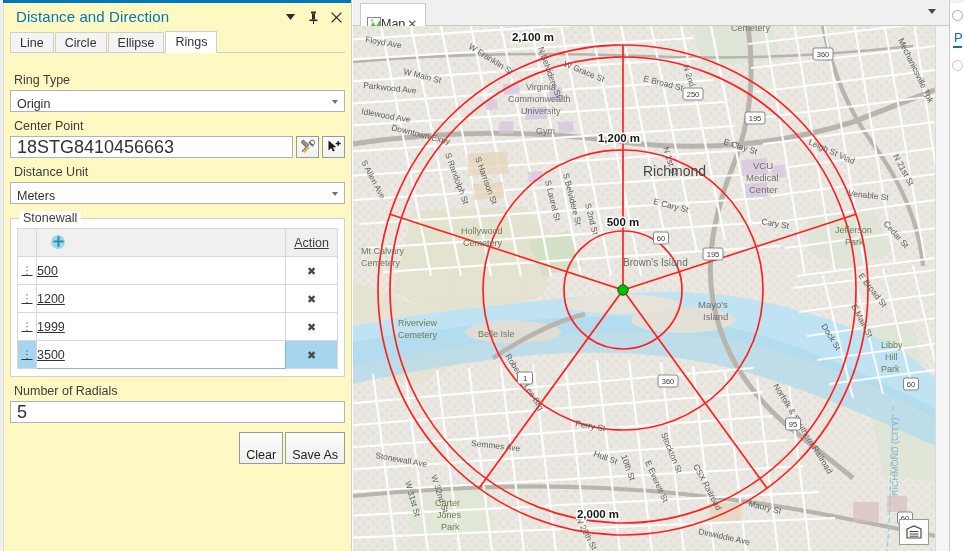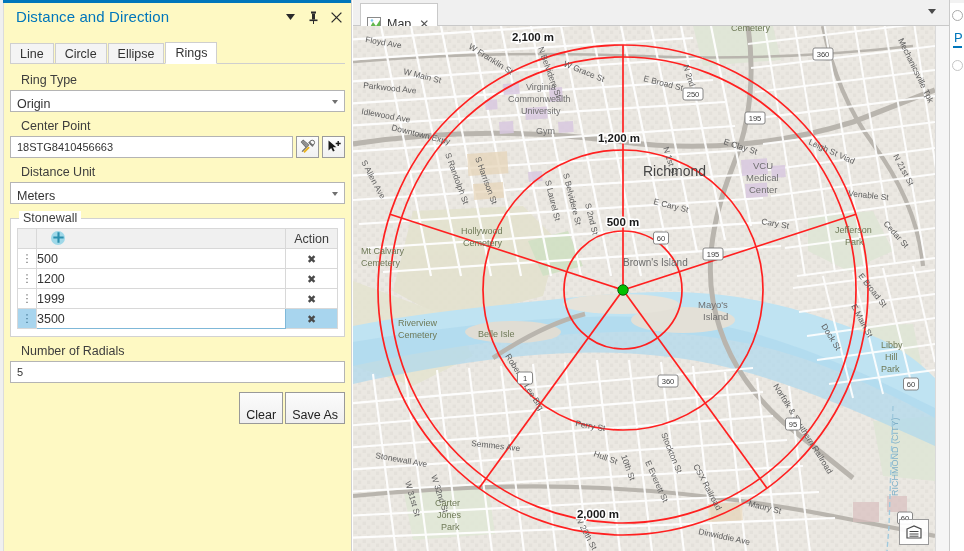--- a/index.html
+++ b/index.html
@@ -35,21 +35,21 @@
     position: absolute; left: 12px; top: 5px;
     font-size: 15px; color: #0076bb; font-weight: normal;
     letter-spacing: .1px;
   }
   .hdr-icons { position: absolute; right: 8px; top: 7px; display: flex; gap: 9px; align-items: center; }
   .hdr-icon { width: 14px; height: 14px; display:flex; align-items:center; justify-content:center; color:#404040; cursor:pointer; }
   .hdr-icon svg { display:block; }
 
   
   .tabstrip {
-    position: absolute; left: 10px; top: 42px; right: 6px; height: 22px;
+    position: absolute; left: 10px; top: 31px; right: 6px; height: 22px;
     display: flex; align-items: flex-end;
   }
   .tabstrip::after {
     content:""; position:absolute; left:0; right:0; bottom:0; height:1px; background:#cfcfcf;
   }
   .tab {
     position: relative; z-index: 2;
     height: 21px; line-height: 20px;
     padding: 0 9px;
     border: 1px solid #cfcfcf;
@@ -63,21 +63,21 @@
     border-bottom-color: #ffffff;
     height: 22px; line-height: 21px;
   }
 
   .panel-body {
     position: absolute; left: 10px; top: 65px; right: 6px; bottom: 0;
   }
 
   .field-label {
     font-size: 12.5px; color: #3d3d3d;
-    margin: 7px 0 3px 11px;
+    margin: 7px 0 3px 4px;
   }
   .field-label.first { margin-top: 8px; }
 
   .combo {
     position: relative;
     height: 22px;
     border: 1px solid #b4b4b4;
     background: #fff;
     display: flex; align-items: flex-end;
     padding: 0 18px 0 6px;
@@ -90,21 +90,21 @@
     border-left: 3.5px solid transparent;
     border-right: 3.5px solid transparent;
     border-top: 4px solid #707070;
   }
   .textbox {
     height: 22px;
     border: 1px solid #b4b4b4;
     background: #fff;
     display: flex; align-items: center;
     padding: 0 6px;
-    font-size: 11px; color: #333;
+    font-size: 18px; color: #333;
     width: 100%;
   }
   .row-with-btns { display: flex; align-items: stretch; gap: 3px; }
   .row-with-btns .textbox { flex: 1; }
   .icon-btn {
     width: 23px; height: 22px;
     border: 1px solid #9b9b9b;
     background: linear-gradient(#fdfdfd,#f1f1f1);
     display:flex; align-items:center; justify-content:center;
     cursor: pointer;
@@ -123,23 +123,24 @@
     background: #fff; padding: 0 4px;
     font-size: 12.5px; color: #3d3d3d;
   }
   table.dist {
     width: 100%; border-collapse: collapse;
     font-size: 12.5px;
     table-layout: fixed;
   }
   table.dist th, table.dist td {
     border: 1px solid #d8d8d8;
-    height: 20px;
+    height: 28px;
     padding: 0;
     vertical-align: middle;
+    text-decoration: underline;
   }
   table.dist thead th { background:#f0f0f0; font-weight: normal; color:#3d3d3d; }
   .col-handle { width: 19px; }
   .col-action { width: 52px; }
   .th-action { text-align:center; font-size:12.5px; }
   .addbtn {
     display:inline-flex; align-items:center; justify-content:center;
     width:14px; height:14px; border-radius:50%;
     background:#9fd8e8; color:#1a7f9c; cursor:pointer;
     margin-left: 14px;
@@ -170,21 +171,21 @@
     position:absolute; left: 353px; top:0; width: 596px; height:551px;
     background:#f0f0f0;
   }
   .maptabbar {
     position:absolute; left:0; top:0; right:0; height:26px;
     background:#f0f0f0; border-bottom:1px solid #c9c9c9;
   }
   .maptab {
     position:absolute; left:7px; top:3px; height:40px;
     background:#fff; border:1px solid #c9c9c9; border-bottom:none;
-    display:flex; align-items:center; gap:6px; padding:0 8px 0 6px;
+    display:flex; align-items:center; padding:0 8px 0 6px;
     font-size:12.5px; color:#333; cursor:pointer;
   }
   .maptab-icon {
     width:14px; height:14px; border:1px solid #8a8a8a; background:#fff;
     display:flex; align-items:center; justify-content:center;
   }
   .maptab-close { color:#555; font-size:12px; margin-left:2px; cursor:pointer; }
   .tabbar-caret {
     position:absolute; right:13px; top:9px; width:0; height:0;
     border-left:4.5px solid transparent; border-right:4.5px solid transparent;

